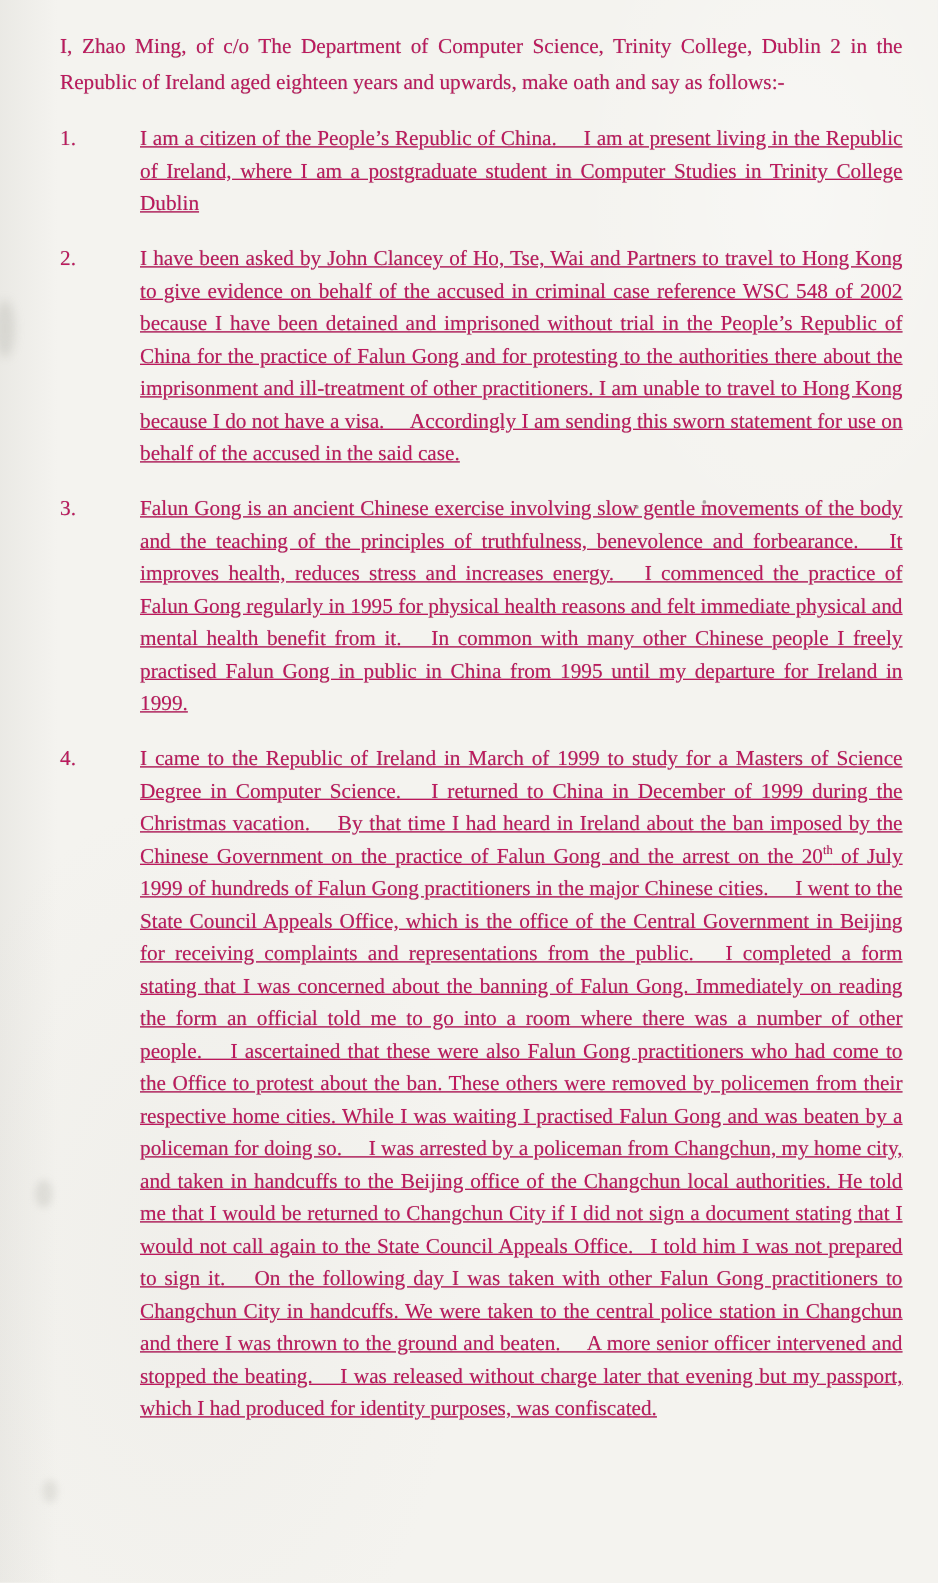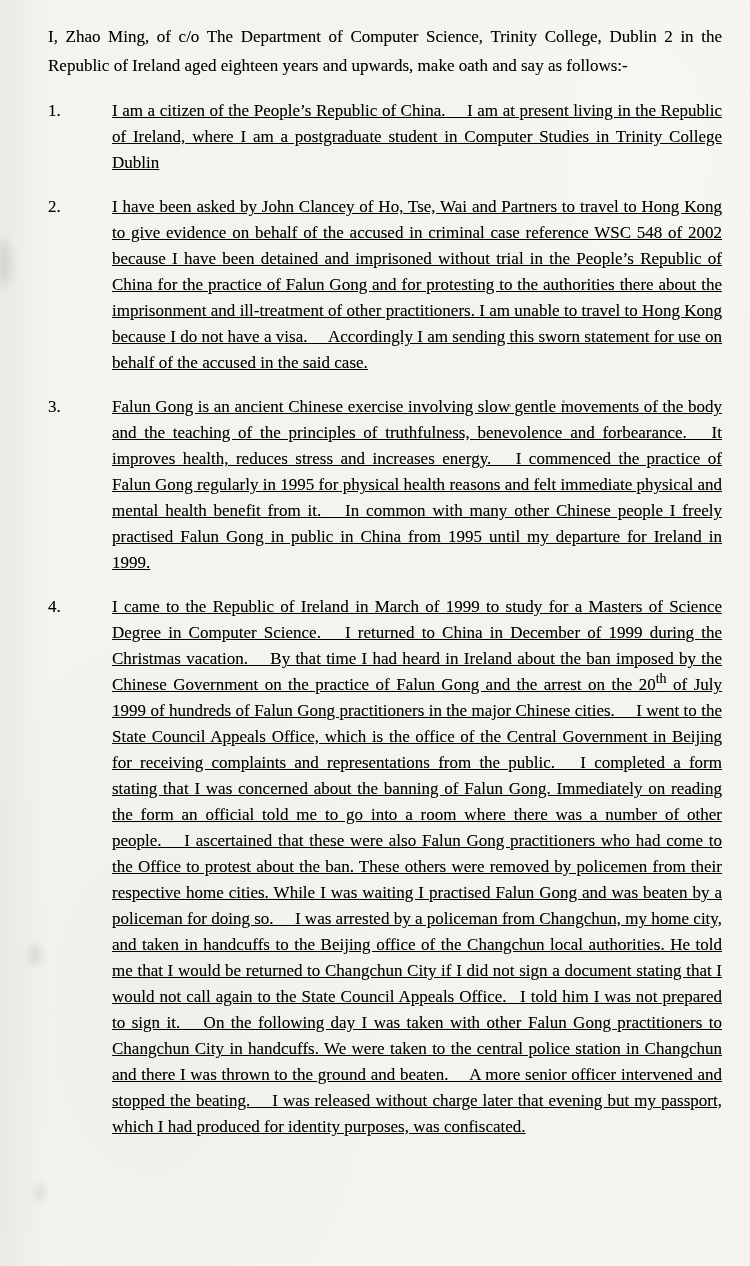--- a/index.html
+++ b/index.html
@@ -17,21 +17,21 @@
       radial-gradient(ellipse 260px 420px at 85% 12%, rgba(255,255,255,0.35), rgba(255,255,255,0) 70%),
       radial-gradient(ellipse 300px 500px at 20% 80%, rgba(210,208,200,0.12), rgba(210,208,200,0) 75%);
     font-family: "Liberation Serif", "DejaVu Serif", serif;
   }
   .page {
     position: relative;
     box-sizing: border-box;
     width: 750px;
     height: 1266px;
     padding: 22px 28px 0 48px;
-    color: #000000;
+    color: #be185d;
     font-size: 17px;
     text-shadow: 0 0 0.6px rgba(76, 75, 73, 0.5);
   }
   .intro {
     margin: 0 0 18px 0;
     line-height: 29px;
     text-align: justify;
   }
   .para {
     display: flex;
@@ -41,21 +41,21 @@
   .num {
     flex: 0 0 64px;
     width: 64px;
   }
   .ptext {
     flex: 1;
     text-align: justify;
     text-decoration: underline;
   }
   sup {
-    font-size: 14px;
+    font-size: 10px;
     line-height: 0;
     vertical-align: super;
   }
   
   .smudge {
     position: absolute;
     border-radius: 50%;
     pointer-events: none;
   }
   .smudge-1 { left: -4px;  top: 240px;  width: 16px; height: 46px; background: rgba(160,158,152,0.25); filter: blur(4px); }

